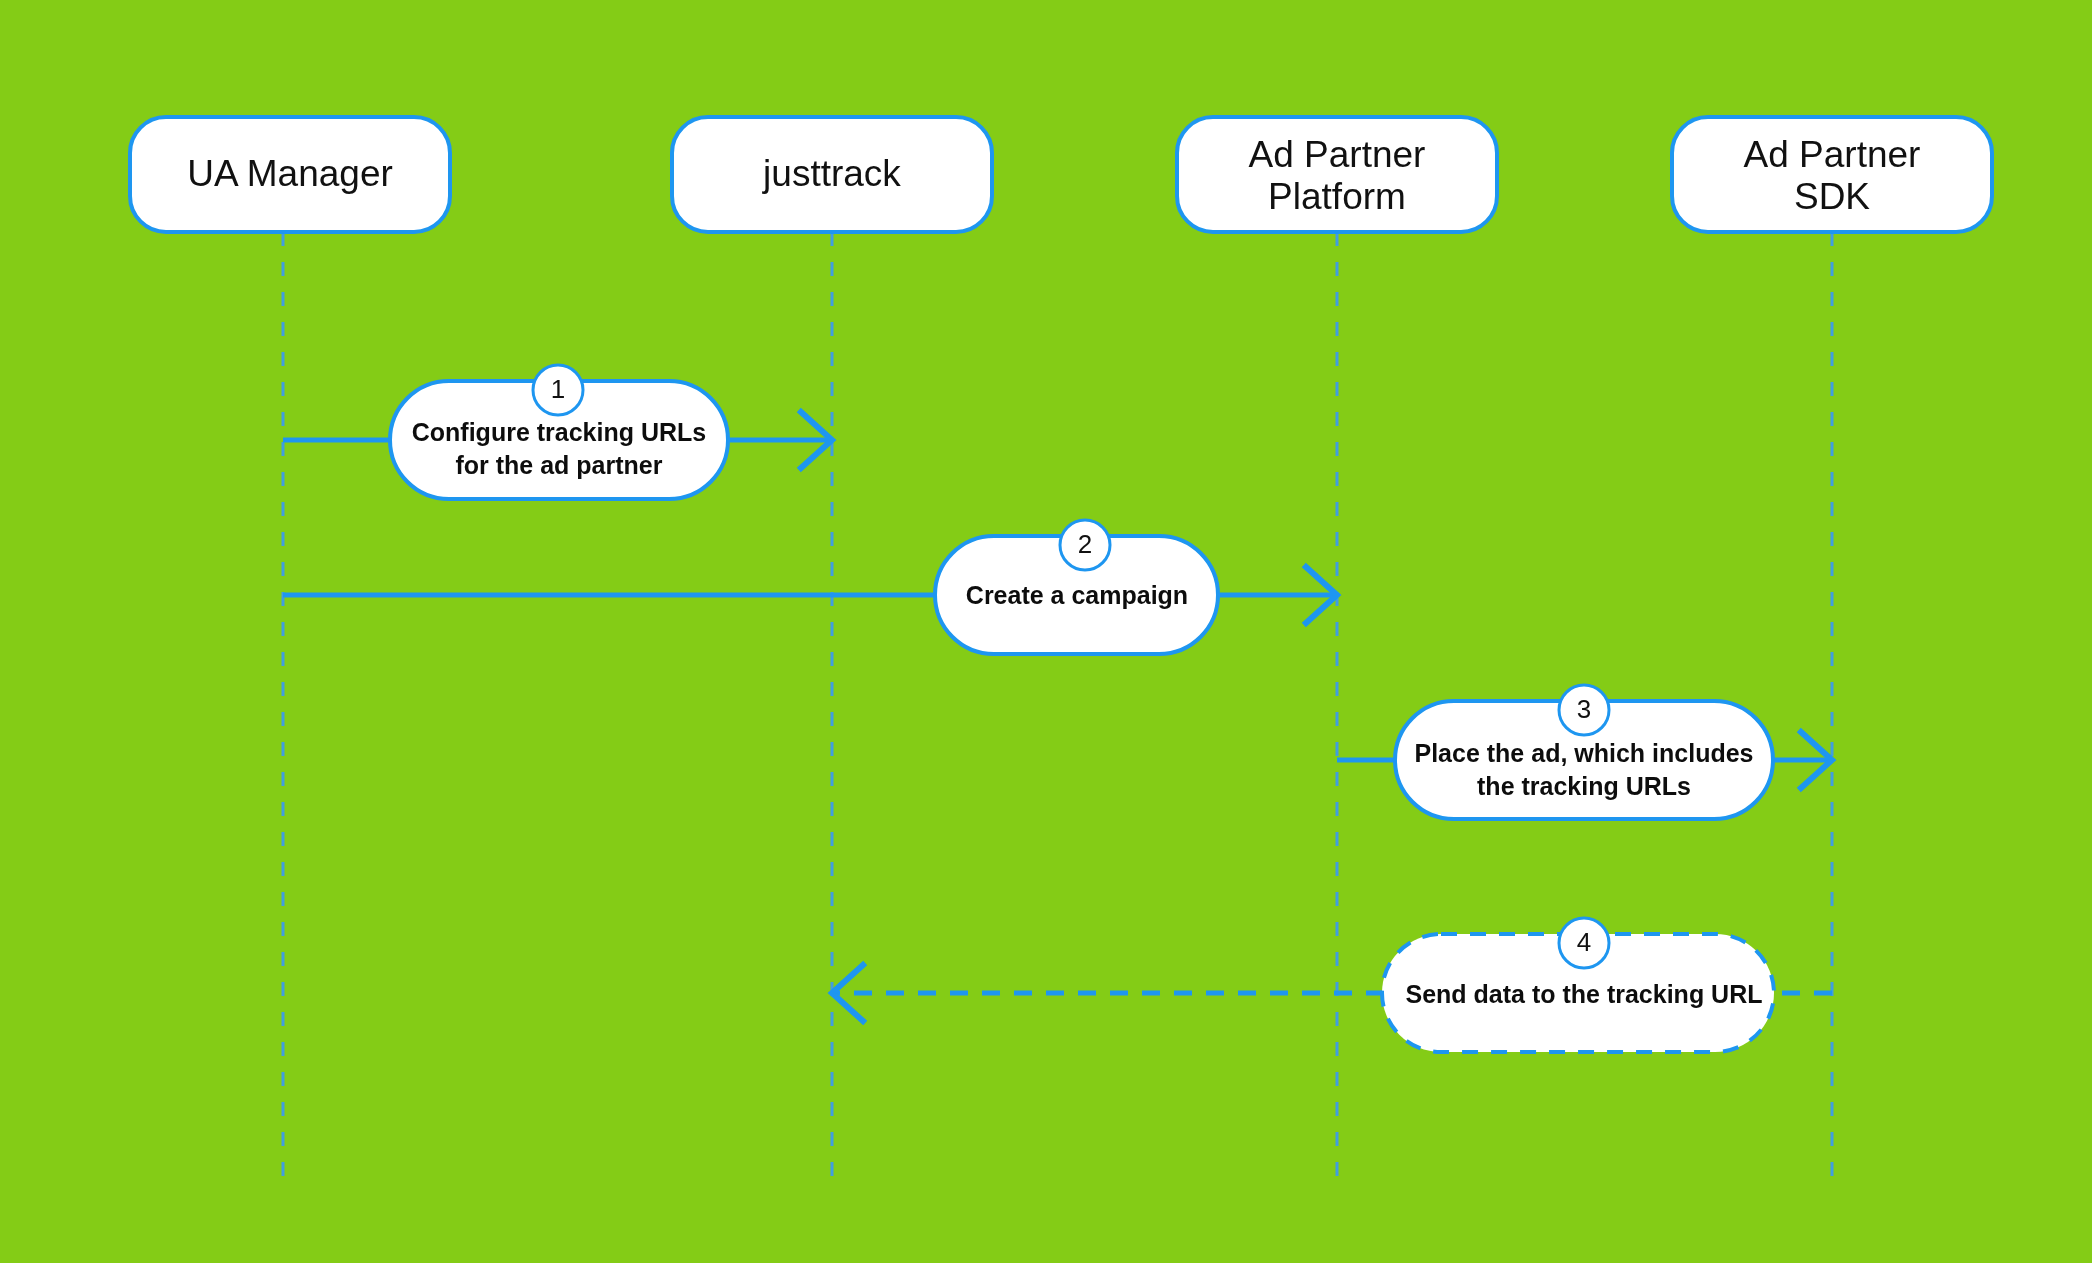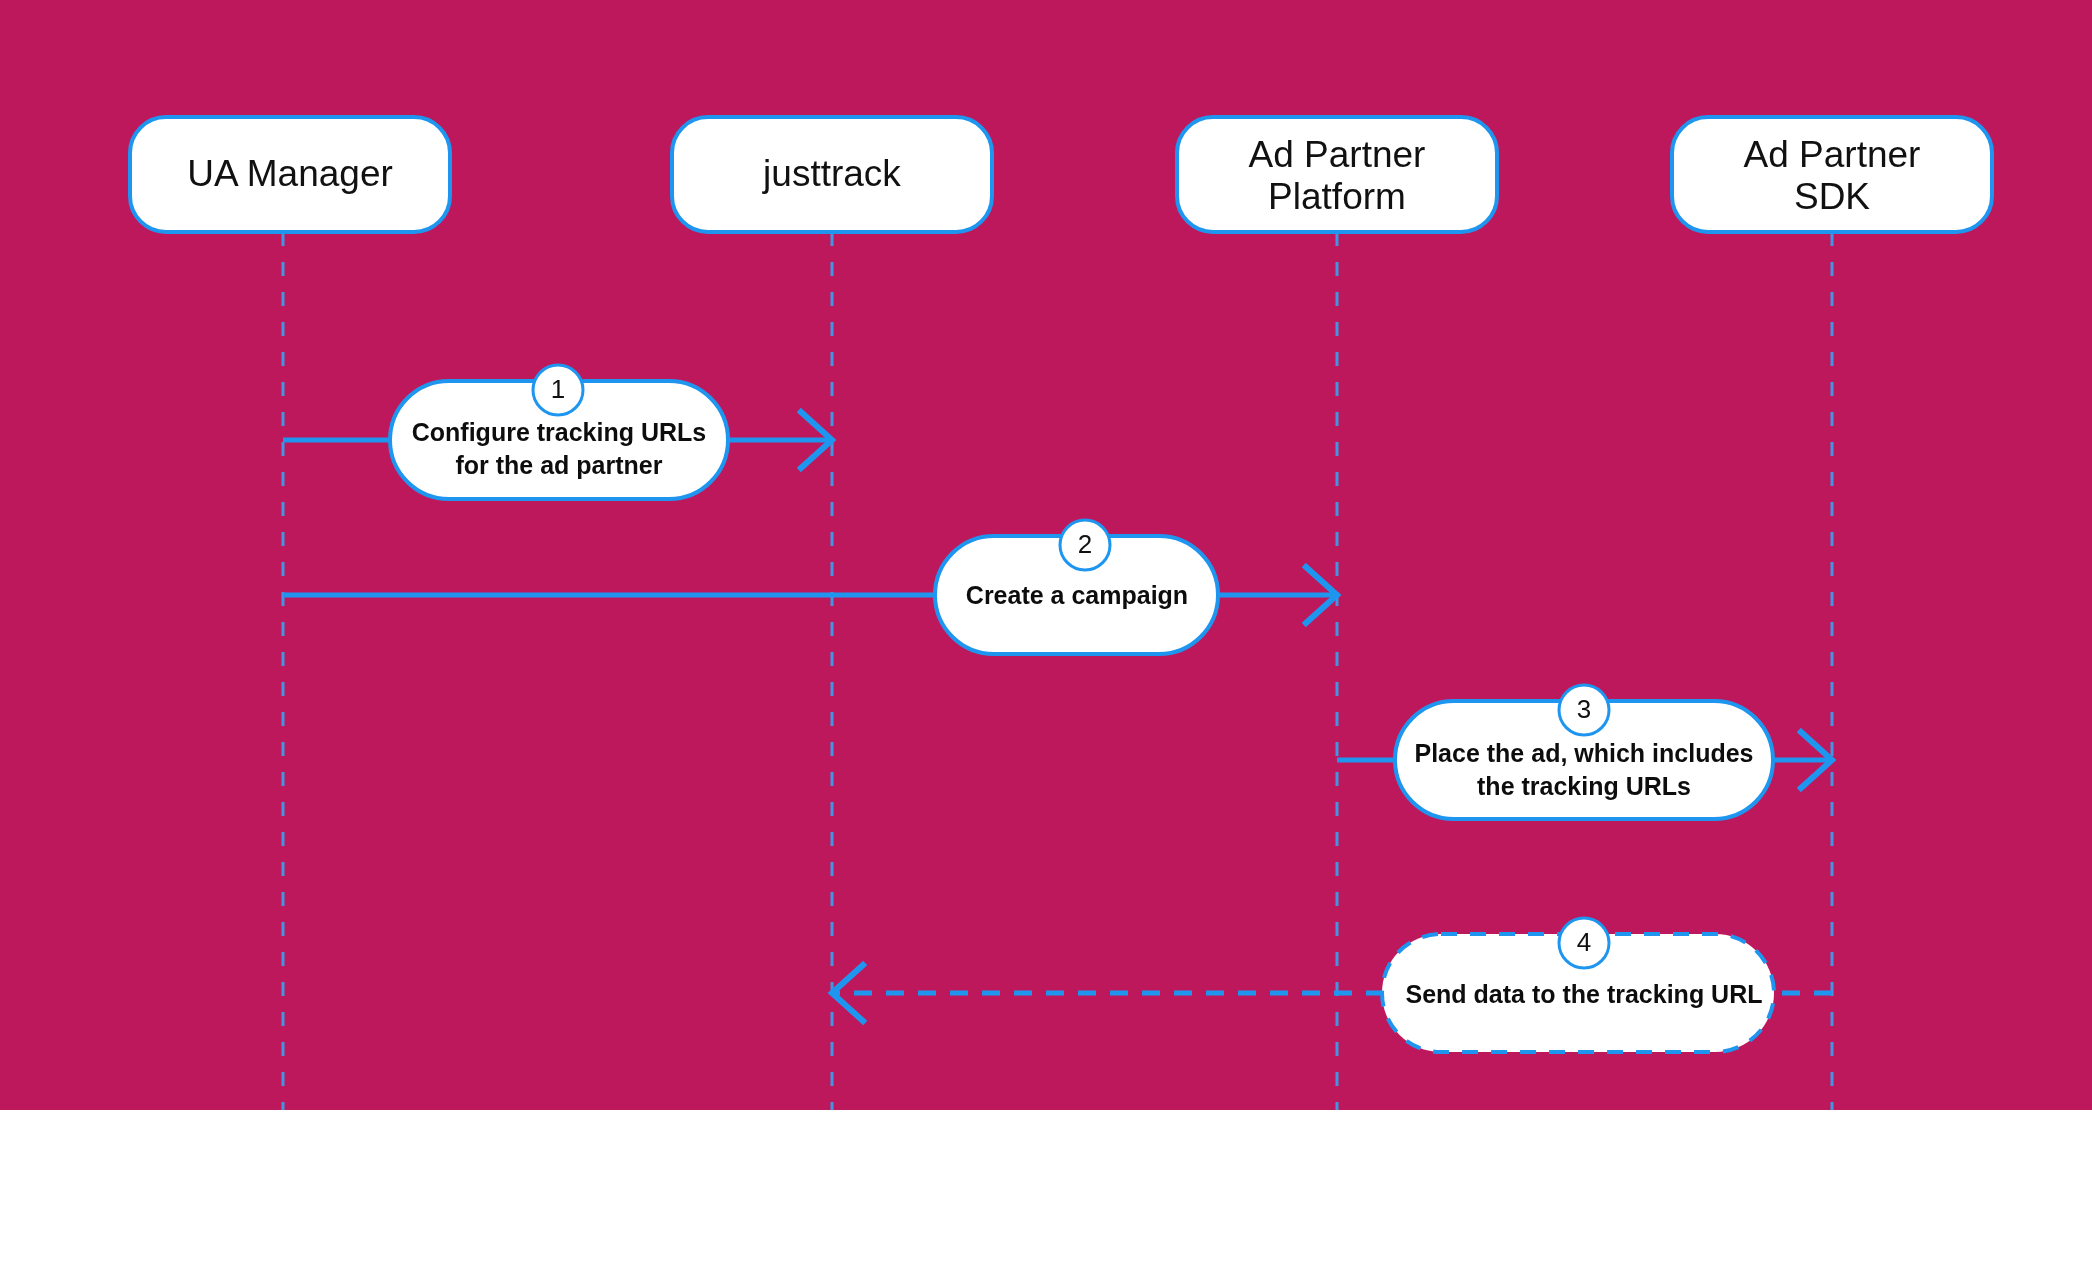--- a/index.html
+++ b/index.html
@@ -8,22 +8,22 @@
     padding: 0;
     background: #ffffff;
   }
   body {
     font-family: "Liberation Sans", sans-serif;
     -webkit-font-smoothing: antialiased;
   }
   #stage {
     position: relative;
     width: 2092px;
-    height: 1110px;
-    background: #be185d;
+    height: 1263px;
+    background: #84cc16;
     overflow: hidden;
   }
   #diagram-svg {
     position: absolute;
     left: 0;
     top: 0;
     width: 2092px;
     height: 1263px;
     display: block;
   }

